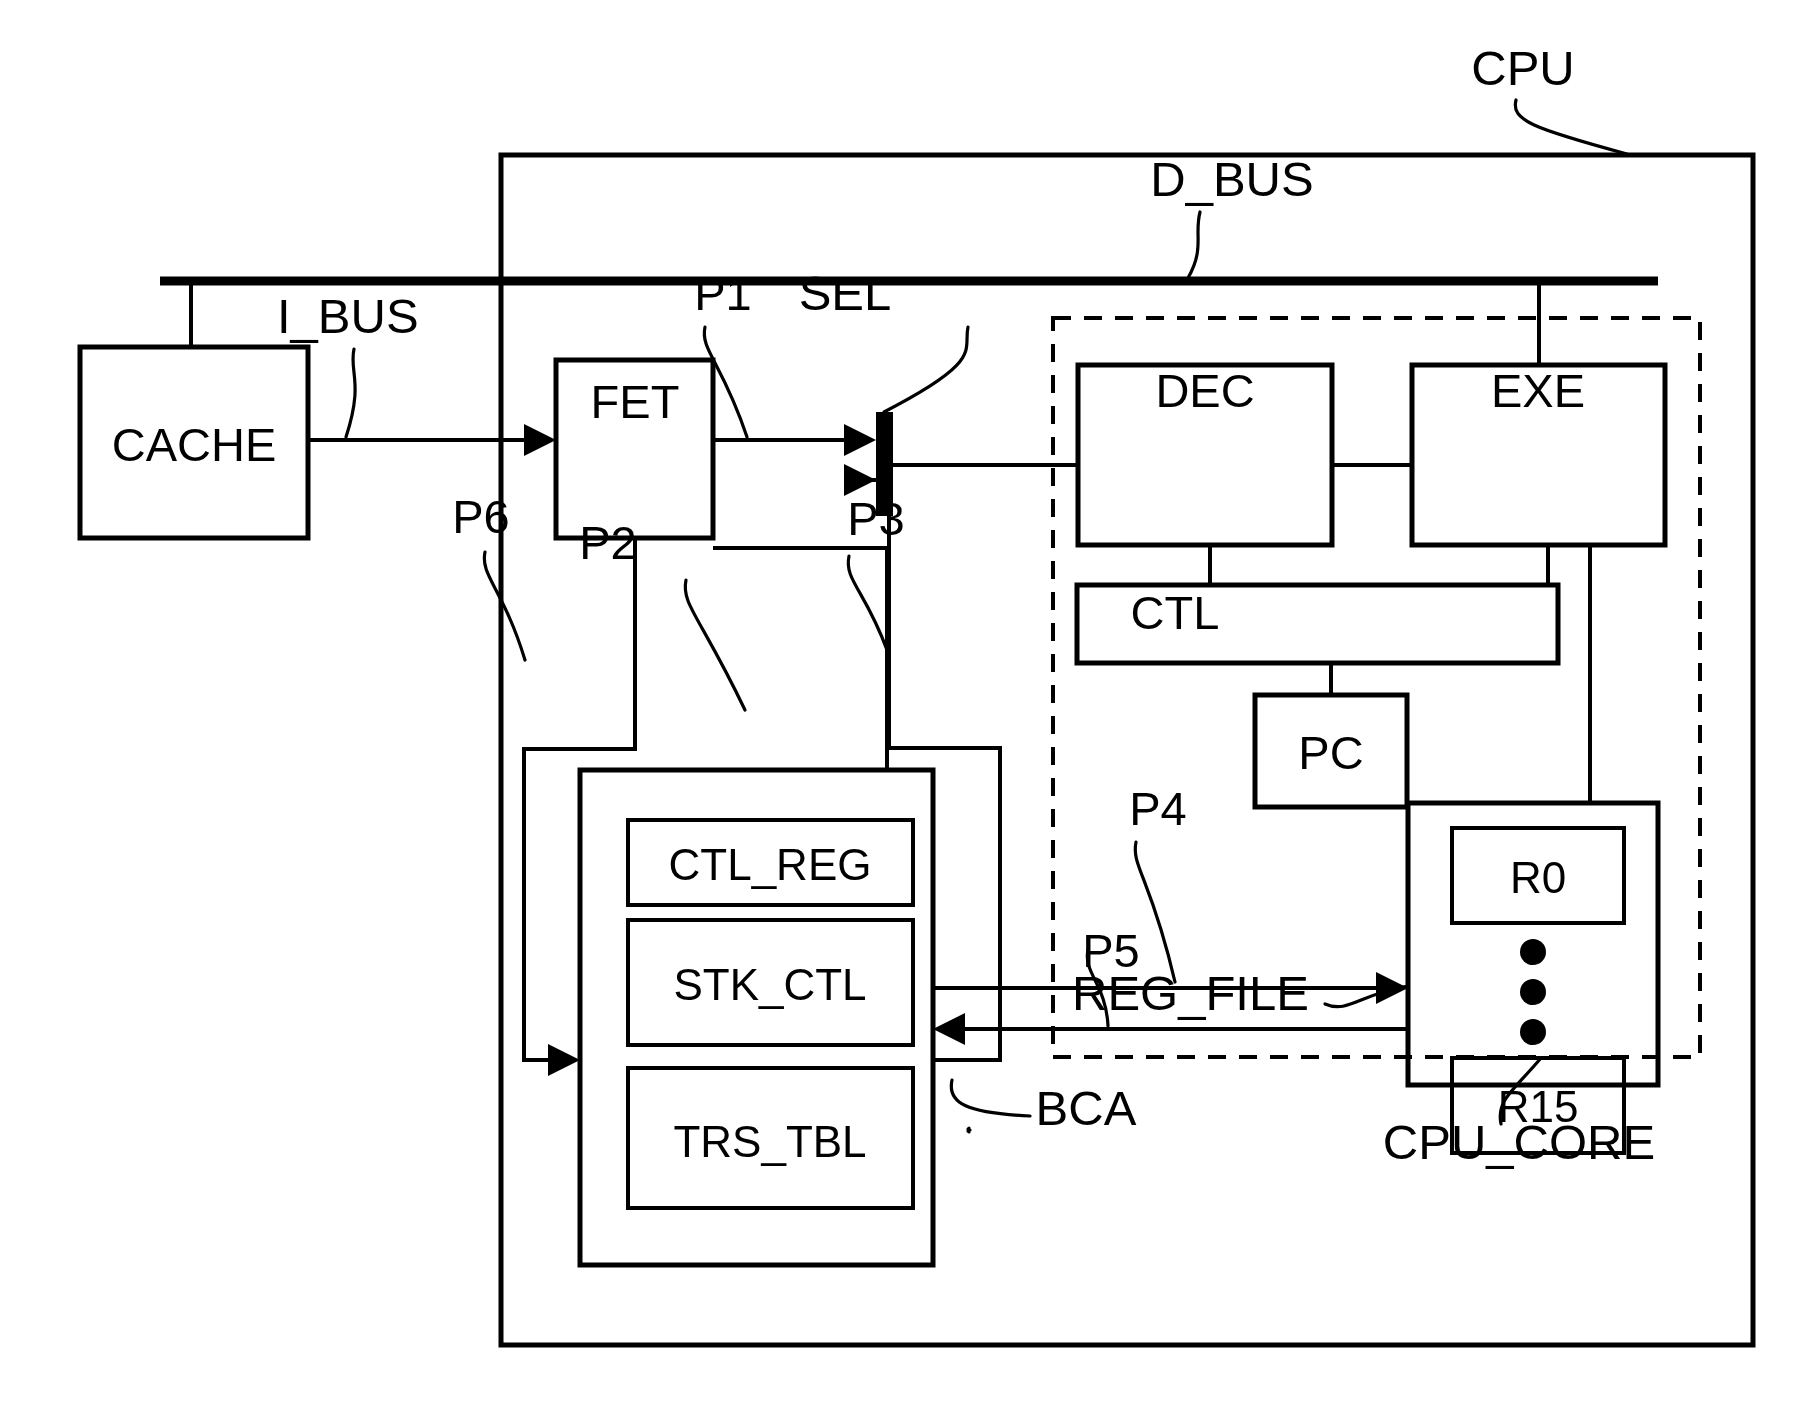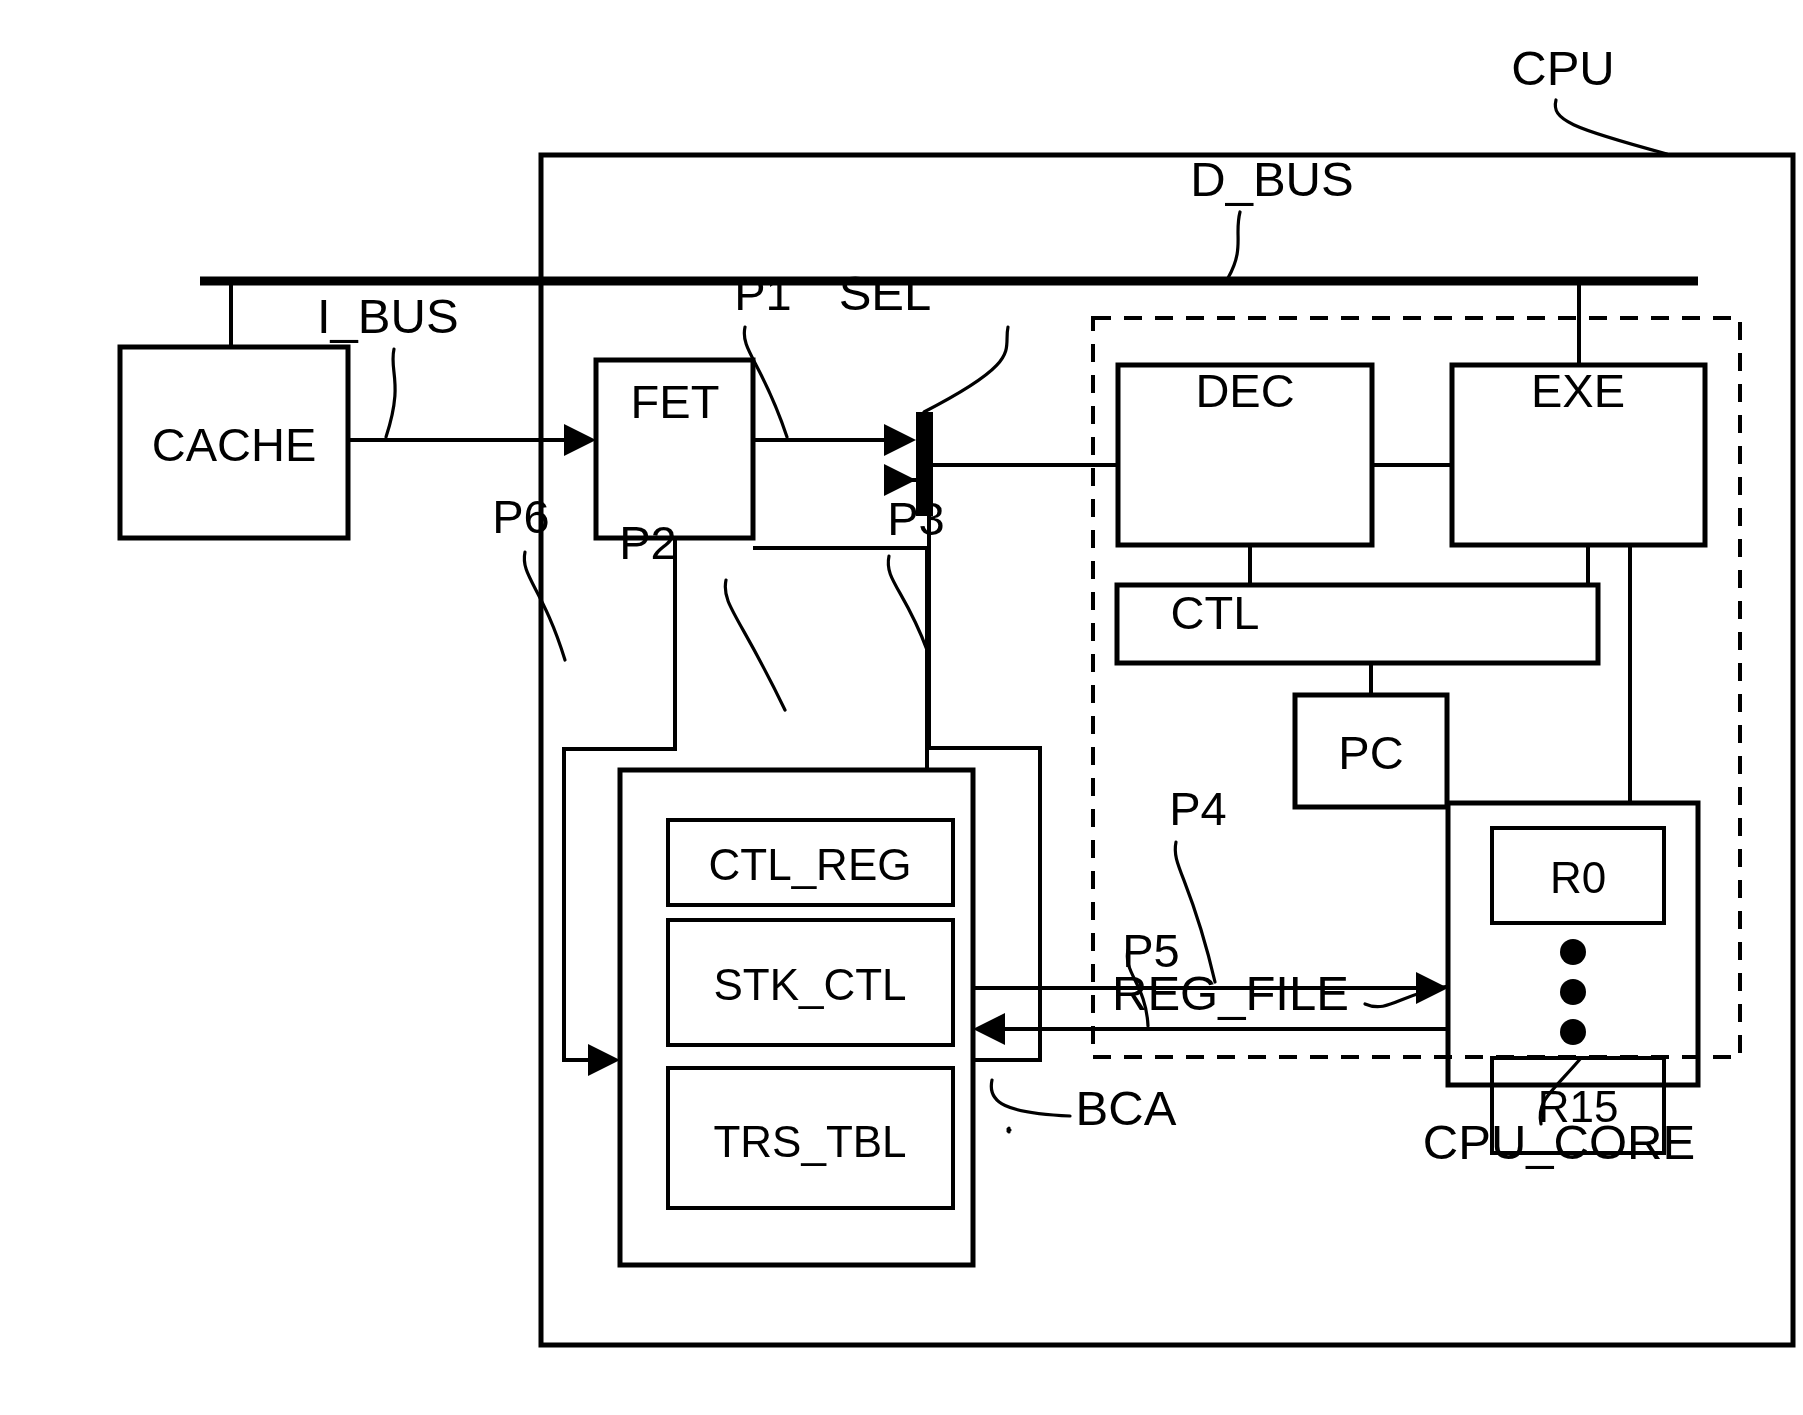--- a/index.html
+++ b/index.html
@@ -12,21 +12,20 @@
     width: 1803px;
     height: 1415px;
     font-family: "Liberation Sans", sans-serif;
     overflow: hidden;
   }
   #diagram-root {
     position: relative;
     width: 1755px;
     height: 1415px;
     background: #ffffff;
-    padding-left: 40px;
   }
   svg#cpu-diagram {
     display: block;
     width: 1803px;
     height: 1415px;
   }
   .blk {
     fill: none;
     stroke: #000000;
     stroke-width: 5;

